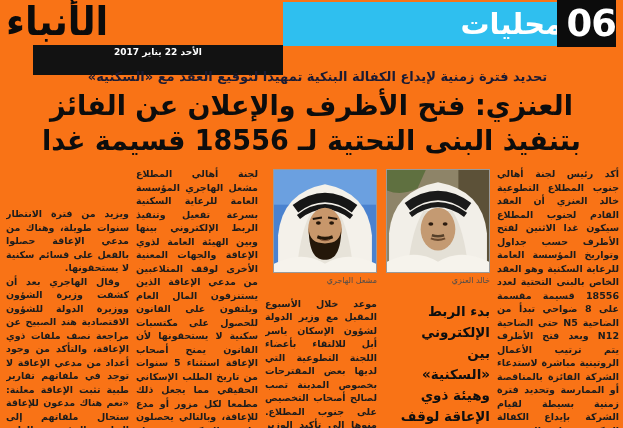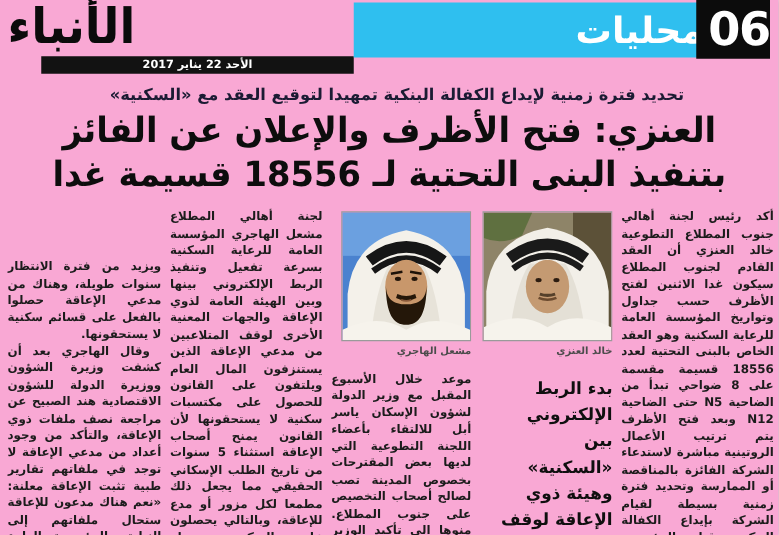--- a/index.html
+++ b/index.html
@@ -1,28 +1,28 @@
 <!DOCTYPE html>
 <html lang="ar" dir="rtl"><head>
 <meta charset="utf-8">
 <style>
   html,body{margin:0;padding:0;background:#e8e8e8;}
   .page{
-    position:relative; width:623px; height:428px; background:#f9a8d4;
+    position:relative; width:623px; height:428px; background:#f97316;
     font-family:"DejaVu Sans", sans-serif; overflow:hidden; direction:rtl;
     margin:0 auto; box-shadow:0 0 4px rgba(0,0,0,.3);
   }
   
   .logo{
     position:absolute; left:6px; top:0px; width:150px; height:44px;
     font-size:37px; font-weight:900; color:#0b0b0b; line-height:44px;
     text-align:left; letter-spacing:-2px; transform:scaleY(1.05);
   }
   .date-bar{
-    position:absolute; left:33px; top:45px; width:250px; height:14px;
+    position:absolute; left:33px; top:45px; width:250px; height:30px;
     background:#121212; color:#ffffff; font-size:9px; font-weight:bold;
     line-height:14px; text-align:center; direction:rtl;
   }
   .section-banner{
     position:absolute; left:283px; top:2px; width:281px; height:44px;
     background:#2fbfef; color:#ffffff; direction:rtl; text-align:right;
     font-size:29px; font-weight:900; line-height:44px; padding-right:1px;
     box-sizing:border-box;
   }
   .page-num{
@@ -58,21 +58,21 @@
   .col-e{flex:0 0 123px;margin-top:40px;}
   .byline{
     font-size:11px; font-weight:900; color:#111; text-align:right;
     margin:1px 2px 12px 0;
   }
   .photo{
     width:104px; height:104px; border:1px solid #9a9a9a; box-sizing:border-box;
     margin-top:2px; display:block;
   }
   .caption{
-    font-size:8px; color:#4c4c4c; font-weight:bold; text-align:right;
+    font-size:8px; color:#4c4c4c; font-weight:normal; text-align:right;
     margin:1px 0 0 2px;
   }
   .subhead{
     position:relative; margin-top:13px; font-size:13.5px; font-weight:900;
     color:#0f0f0f; line-height:21px; text-align:right; text-align-last:right;
     padding-left:16px;
   }
 </style>
 </head>
 <body>

